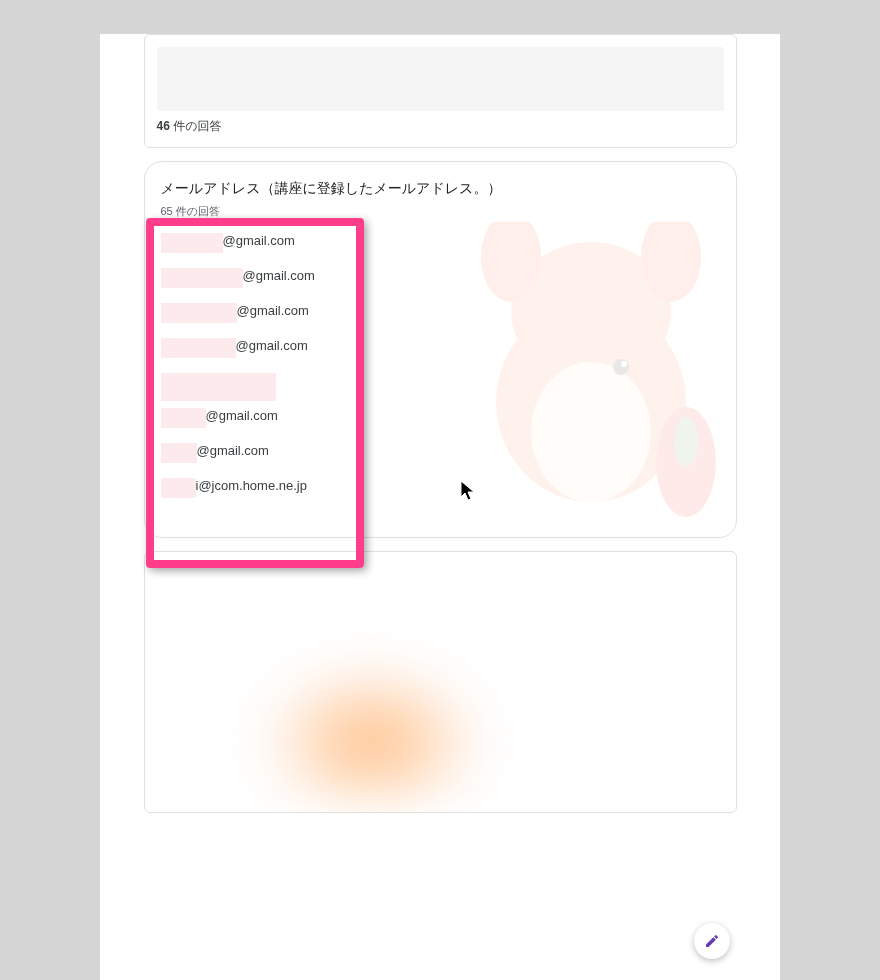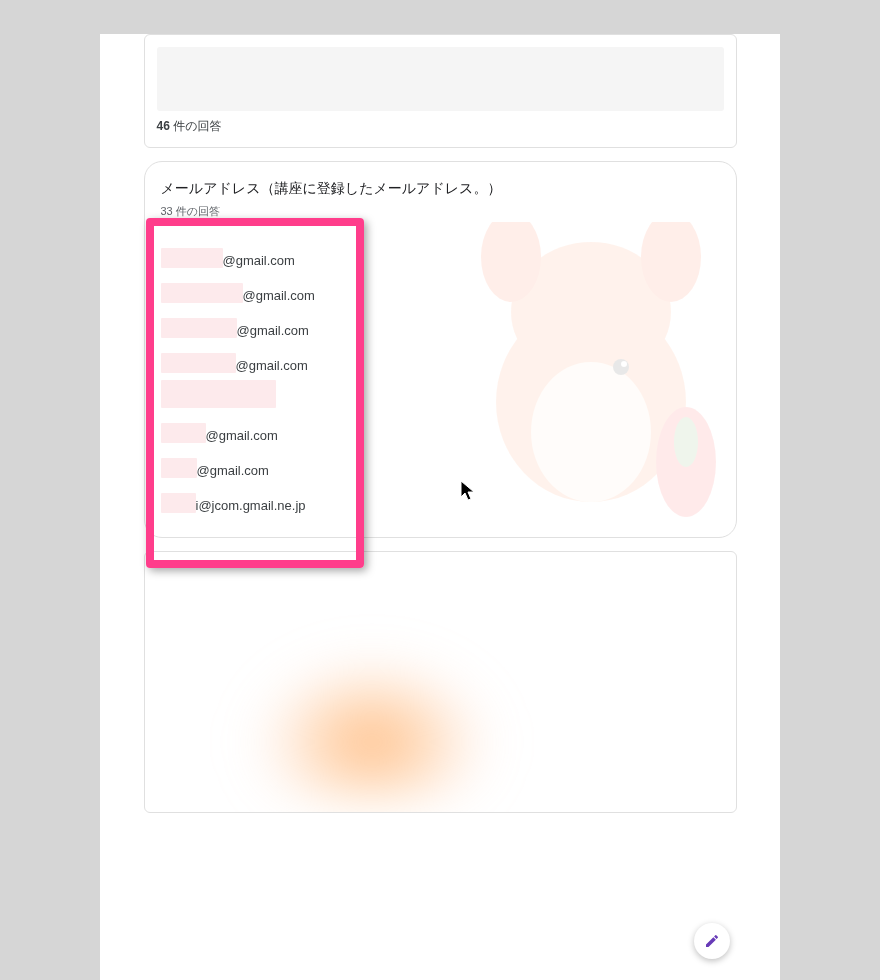--- a/index.html
+++ b/index.html
@@ -79,21 +79,21 @@
       pointer-events: none;
       z-index: 10;
     }
     .email-list {
       position: relative;
       z-index: 5;
     }
     .email-row {
       height: 35px;
       display: flex;
-      align-items: flex-end;
+      align-items: flex-start;
       font-size: 13px;
       color: #3c4043;
       padding-left: 0;
     }
     .redact {
       display: inline-block;
       height: 20px;
       background: #fdeaec;
       border-radius: 1px;
       margin-right: 0;
@@ -168,21 +168,21 @@
 
   <div class="card card-1">
     <div class="blurred-block"></div>
     <div class="response-count">
       <span class="bold">46</span><span> 件の回答</span>
     </div>
   </div>
 
   <div class="card card-2">
     <div class="card-title">メールアドレス（講座に登録したメールアドレス。）</div>
-    <div class="sub-count">33 件の回答</div>
+    <div class="sub-count">65 件の回答</div>
 
     <svg class="bg-fox" viewBox="0 0 290 320" xmlns="http://www.w3.org/2000/svg">
       <ellipse cx="145" cy="90" rx="80" ry="70" fill="#ff8a50"></ellipse>
       <ellipse cx="65" cy="35" rx="30" ry="45" fill="#ff6030"></ellipse>
       <ellipse cx="225" cy="35" rx="30" ry="45" fill="#ff6030"></ellipse>
       <ellipse cx="145" cy="180" rx="95" ry="100" fill="#ff8a50"></ellipse>
       <ellipse cx="145" cy="210" rx="60" ry="70" fill="#ffe8d0"></ellipse>
       <circle cx="175" cy="145" r="8" fill="#2d2d2d"></circle>
       <circle cx="178" cy="142" r="3" fill="#fff"></circle>
       <ellipse cx="240" cy="240" rx="30" ry="55" fill="#ff4040"></ellipse>
@@ -215,21 +215,21 @@
       <div class="email-row">
           <span class="redact r7"></span>
           <span class="email-visible">@gmail.com</span>
         </div>
       <div class="email-row">
           <span class="redact r8"></span>
           <span class="email-visible">@gmail.com</span>
         </div>
       <div class="email-row">
           <span class="redact r9"></span>
-          <span class="email-visible">i@jcom.gmail.ne.jp</span>
+          <span class="email-visible">i@jcom.home.ne.jp</span>
         </div>
     </div>
   </div>
 
   <div class="card card-3">
     <div class="blurred-gradient"></div>
   </div>
 
   <div class="fab">
     <svg width="16" height="16" viewBox="0 0 24 24">

